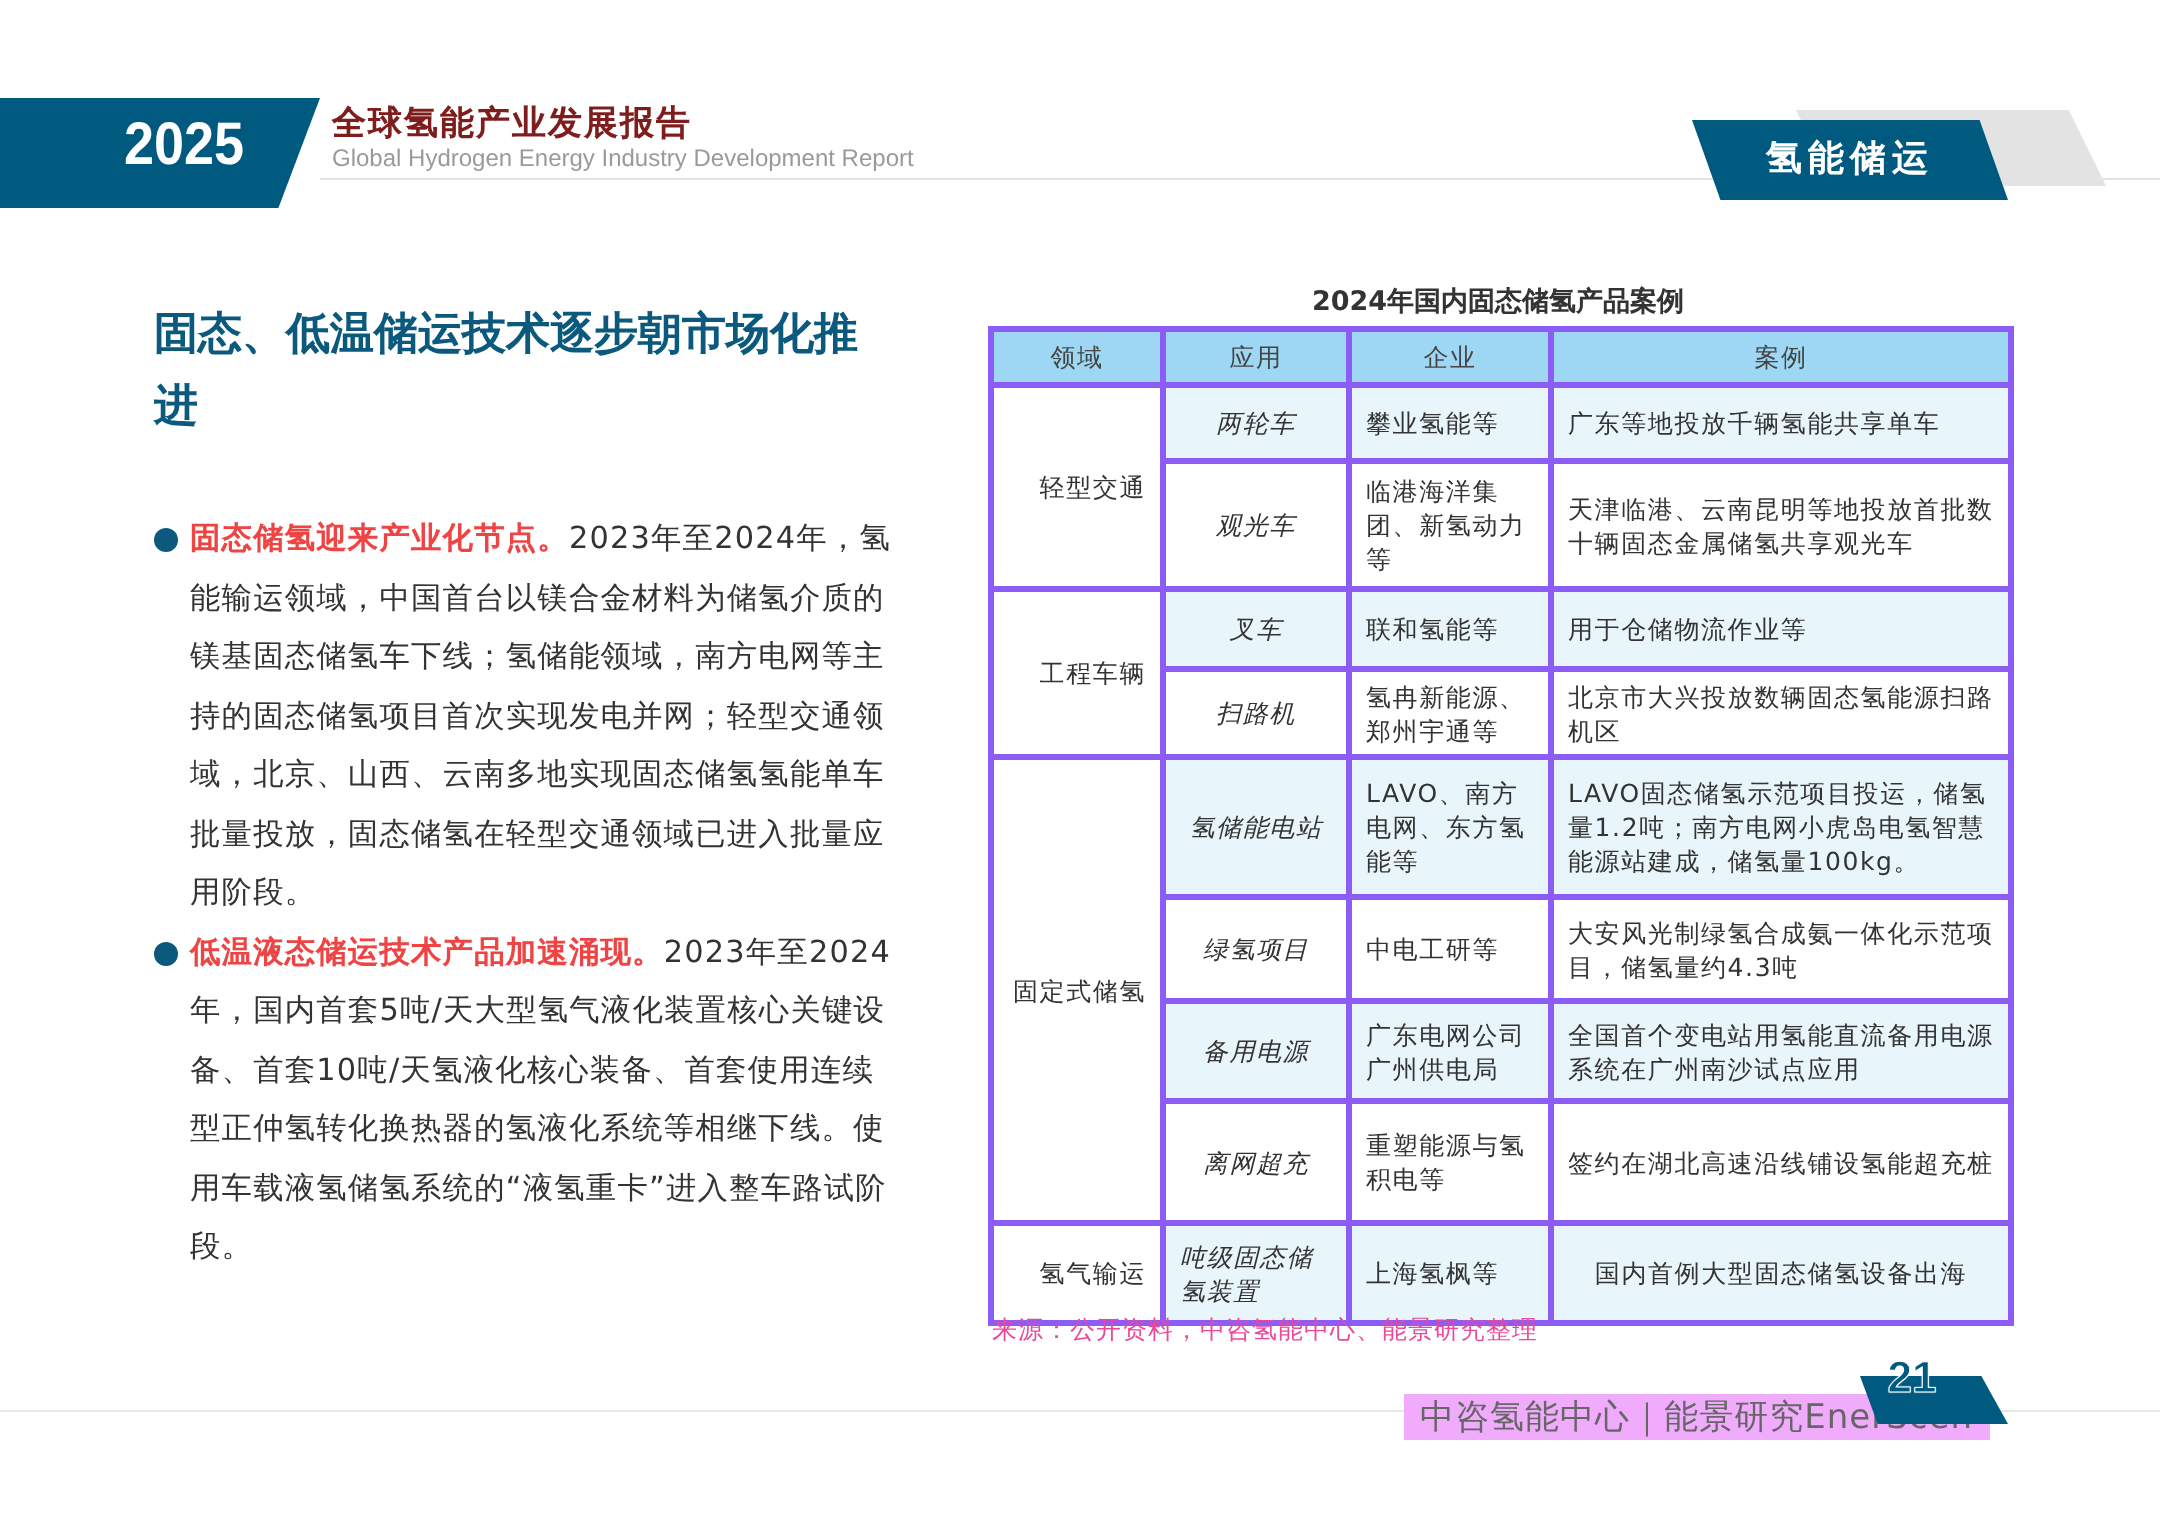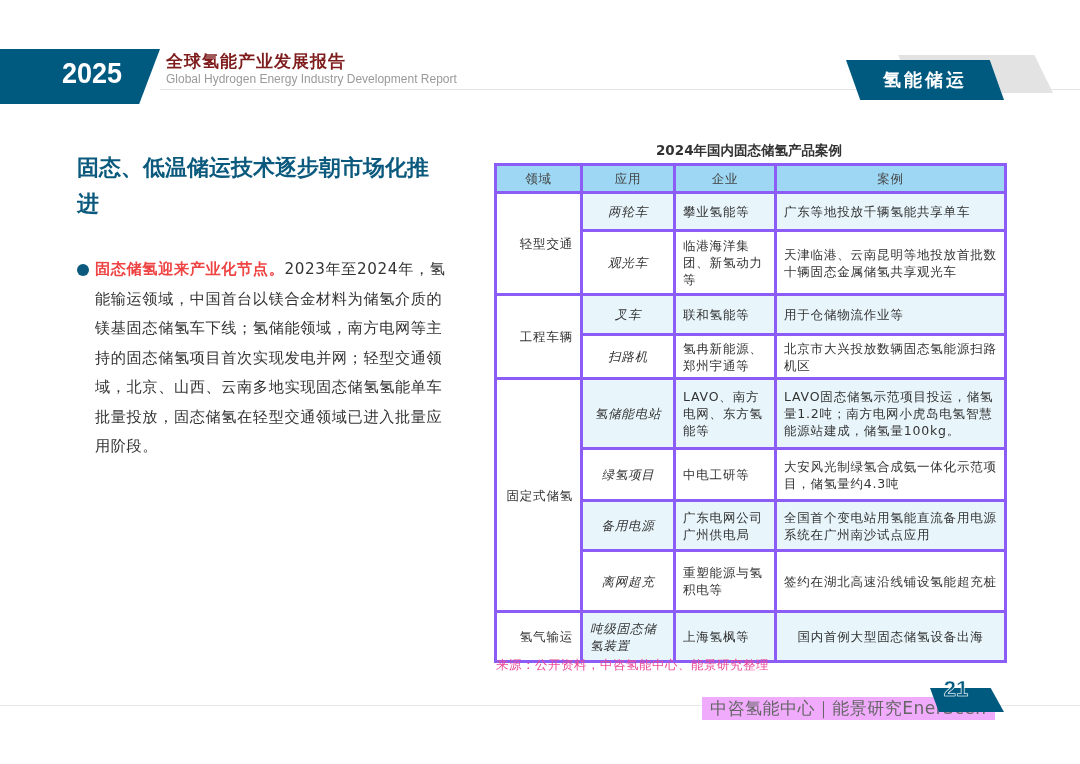--- a/index.html
+++ b/index.html
@@ -68,20 +68,24 @@
 <div class="sec-tag-bg"></div>
 <div class="sec-tag"></div>
 <div class="sec-tag-text">氢能储运</div>
 
 <h1 class="main-title">固态、低温储运技术逐步朝市场化推进</h1>
 
 <div class="bullets">
   <p class="bullet">
     <span class="dot"></span>
     <span class="lead">固态储氢迎来产业化节点。</span><span>2023年至2024年，氢能输运领域，中国首台以镁合金材料为储氢介质的镁基固态储氢车下线；氢储能领域，南方电网等主持的固态储氢项目首次实现发电并网；轻型交通领域，北京、山西、云南多地实现固态储氢氢能单车批量投放，固态储氢在轻型交通领域已进入批量应用阶段。</span>
+  </p>
+  <p class="bullet">
+    <span class="dot"></span>
+    <span class="lead">低温液态储运技术产品加速涌现。</span><span>2023年至2024年，国内首套5吨/天大型氢气液化装置核心关键设备、首套10吨/天氢液化核心装备、首套使用连续型正仲氢转化换热器的氢液化系统等相继下线。使用车载液氢储氢系统的“液氢重卡”进入整车路试阶段。</span>
   </p>
 </div>
 
 <div class="tbl-title">2024年国内固态储氢产品案例</div>
 <table class="cases">
   <colgroup>
     <col class="col-domain">
       <col class="col-app">
       <col class="col-ent">
       <col class="col-case">

